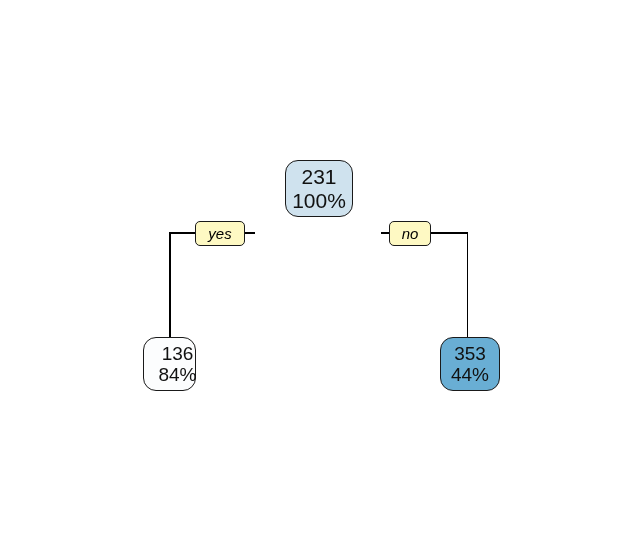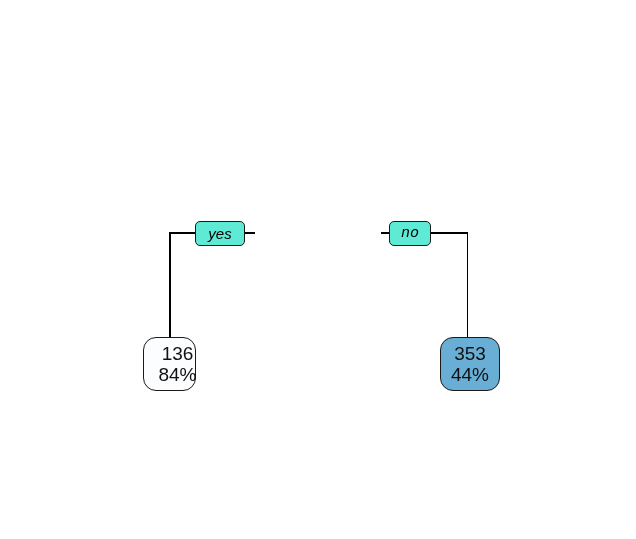--- a/index.html
+++ b/index.html
@@ -95,39 +95,38 @@
     color: #000000;
     white-space: nowrap;
   }
 
   
   .branch-label {
     position: absolute;
     box-sizing: border-box;
     border: 1.5px solid #1a1a1a;
     border-radius: 5px;
-    background: #5eead4;
+    background: #fef9c3;
     display: flex;
     align-items: center;
     justify-content: center;
     font-size: 15px;
     font-style: italic;
     color: #000000;
     height: 25px;
   }
   #branch-label-yes {
     left: 195px;
     top: 221px;
     width: 50px;
   }
   #branch-label-no {
     left: 389px;
     top: 221px;
     width: 42px;
-    font-family: Liberation Mono, monospace;
   }
 
   
   .stub {
     position: absolute;
     height: 1.6px;
     background: #000000;
   }
 </style>
 </head>
@@ -137,20 +136,24 @@
 
   <div class="edge edge-h" style="left:169px; top:232px; width:27px;"></div>
   <div class="edge edge-v" style="left:169px; top:232px; height:106px;"></div>
 
   <div class="edge edge-h" style="left:430px; top:232px; width:38px;"></div>
   <div class="edge edge-v" style="left:466.5px; top:232px; height:106px;"></div>
 
   <div class="stub" style="left:245px; top:232px; width:10px;"></div>
   <div class="stub" style="left:381px; top:232px; width:9px;"></div>
 
+  <div class="node" id="node-root" style="background:#cfe2ee;">
+    <span class="node-count">231</span>
+    <span class="node-pct">100%</span>
+  </div>
 
 
   <div class="branch-label" id="branch-label-yes">yes</div>
 
   <div class="branch-label" id="branch-label-no">no</div>
 
   <div class="node" id="node-leaf-left" style="background:#fcfdfe;">
     <span class="node-count">136</span>
     <span class="node-pct">84%</span>
   </div>

